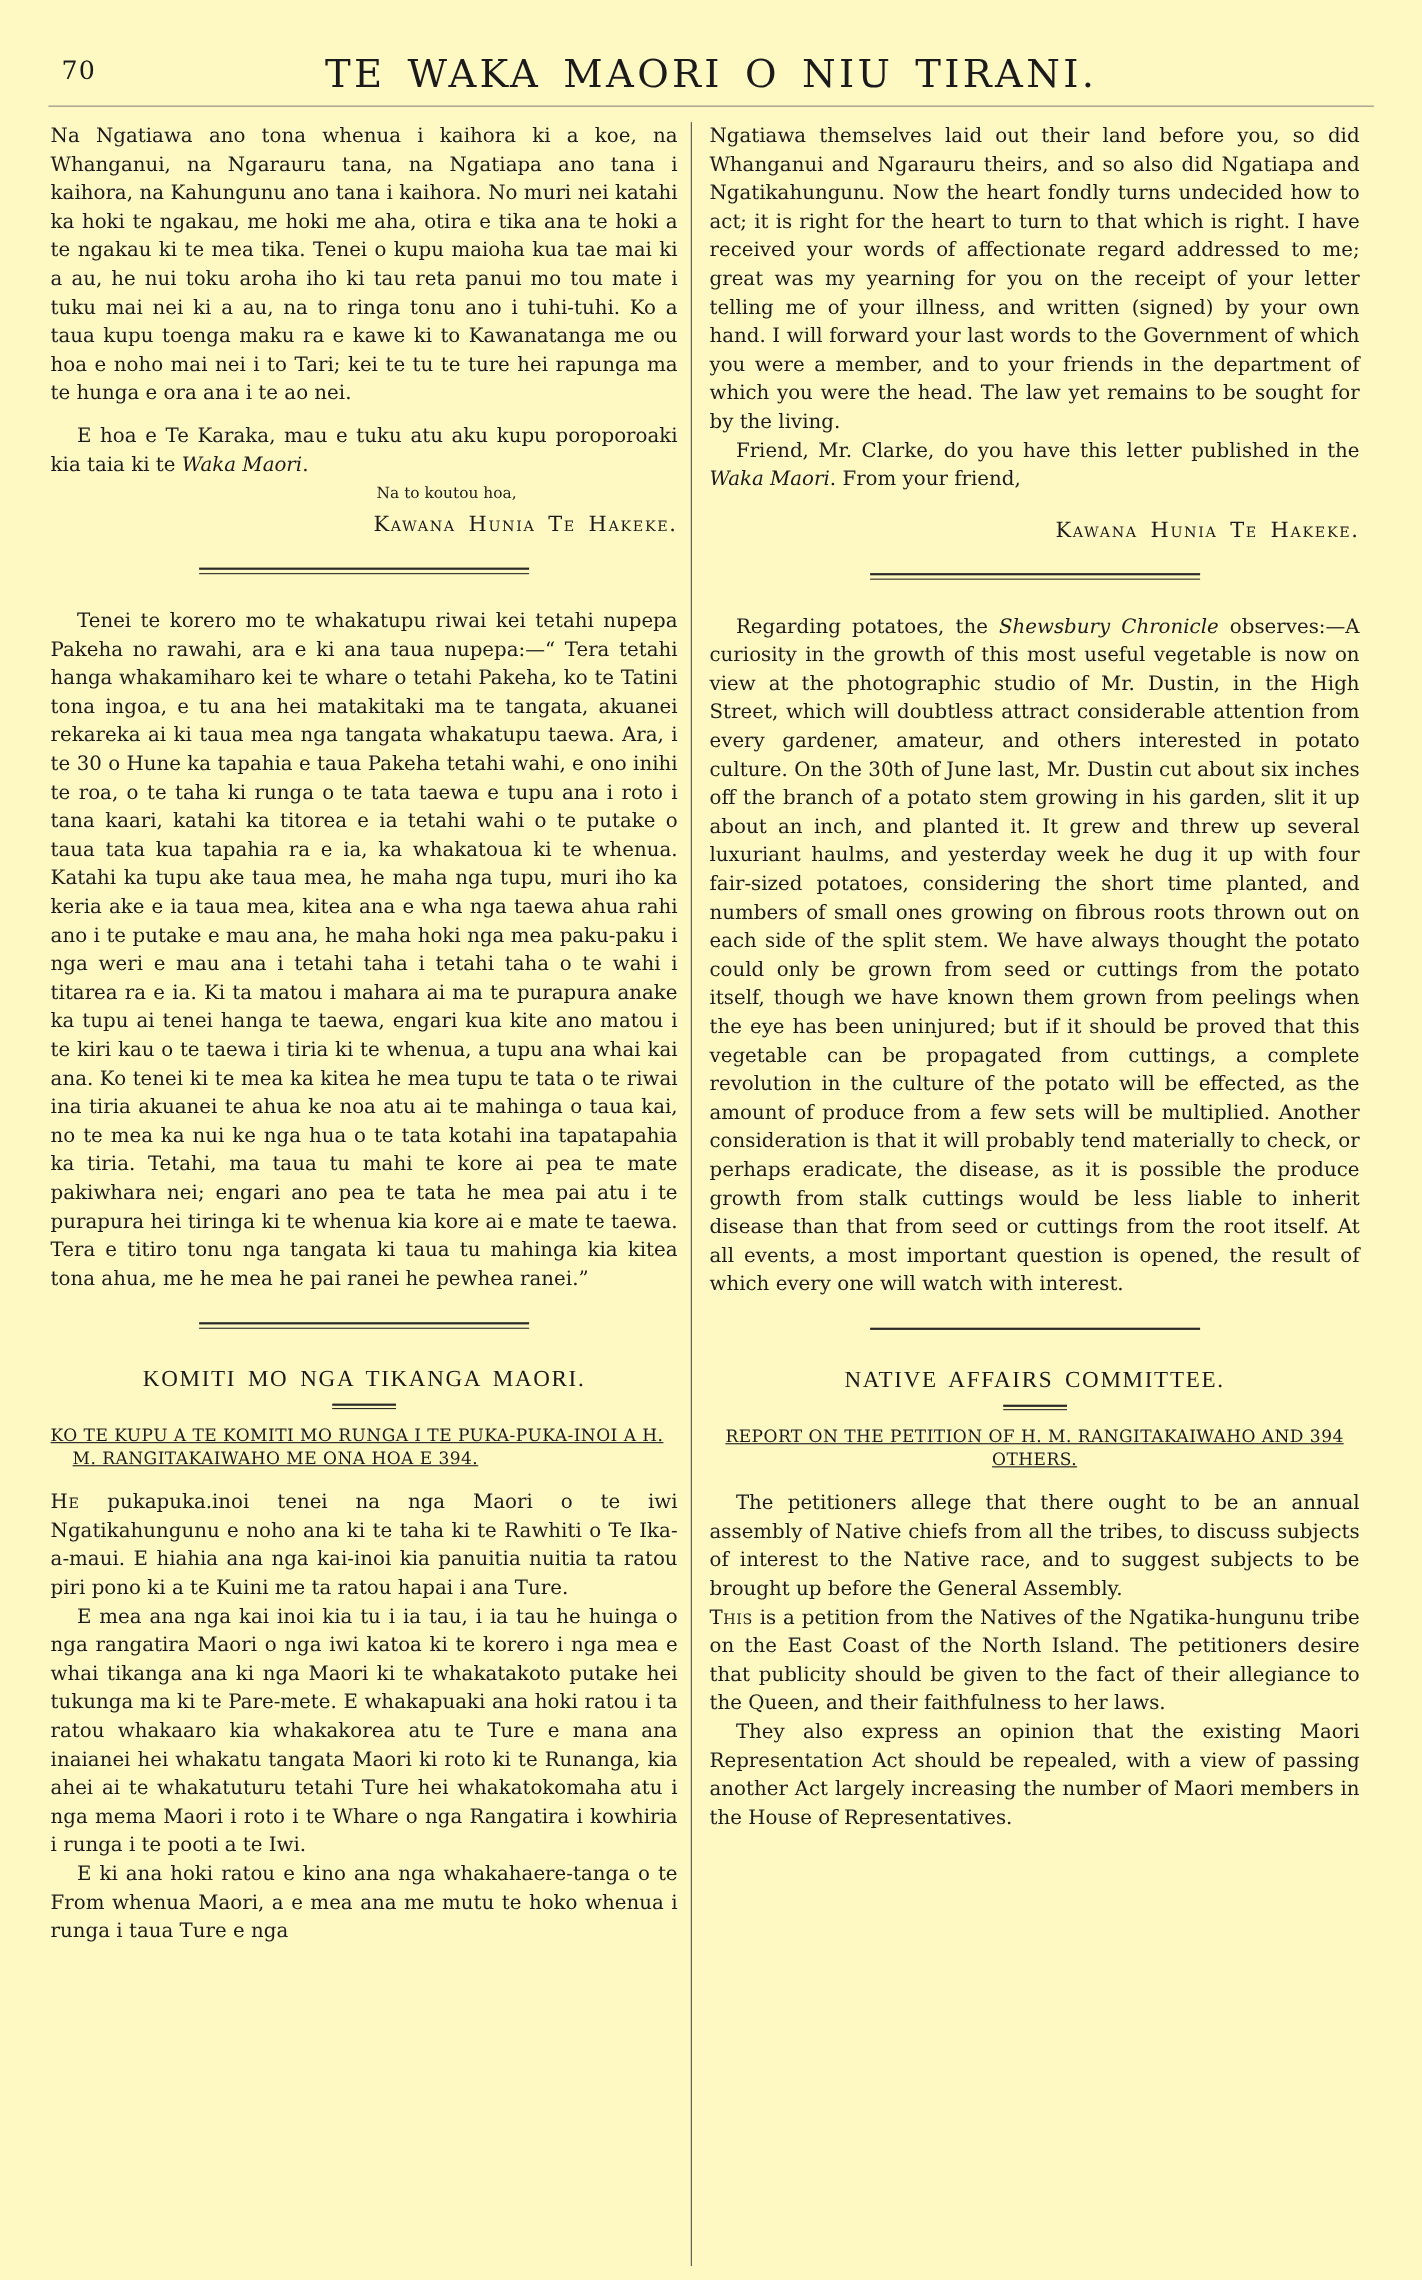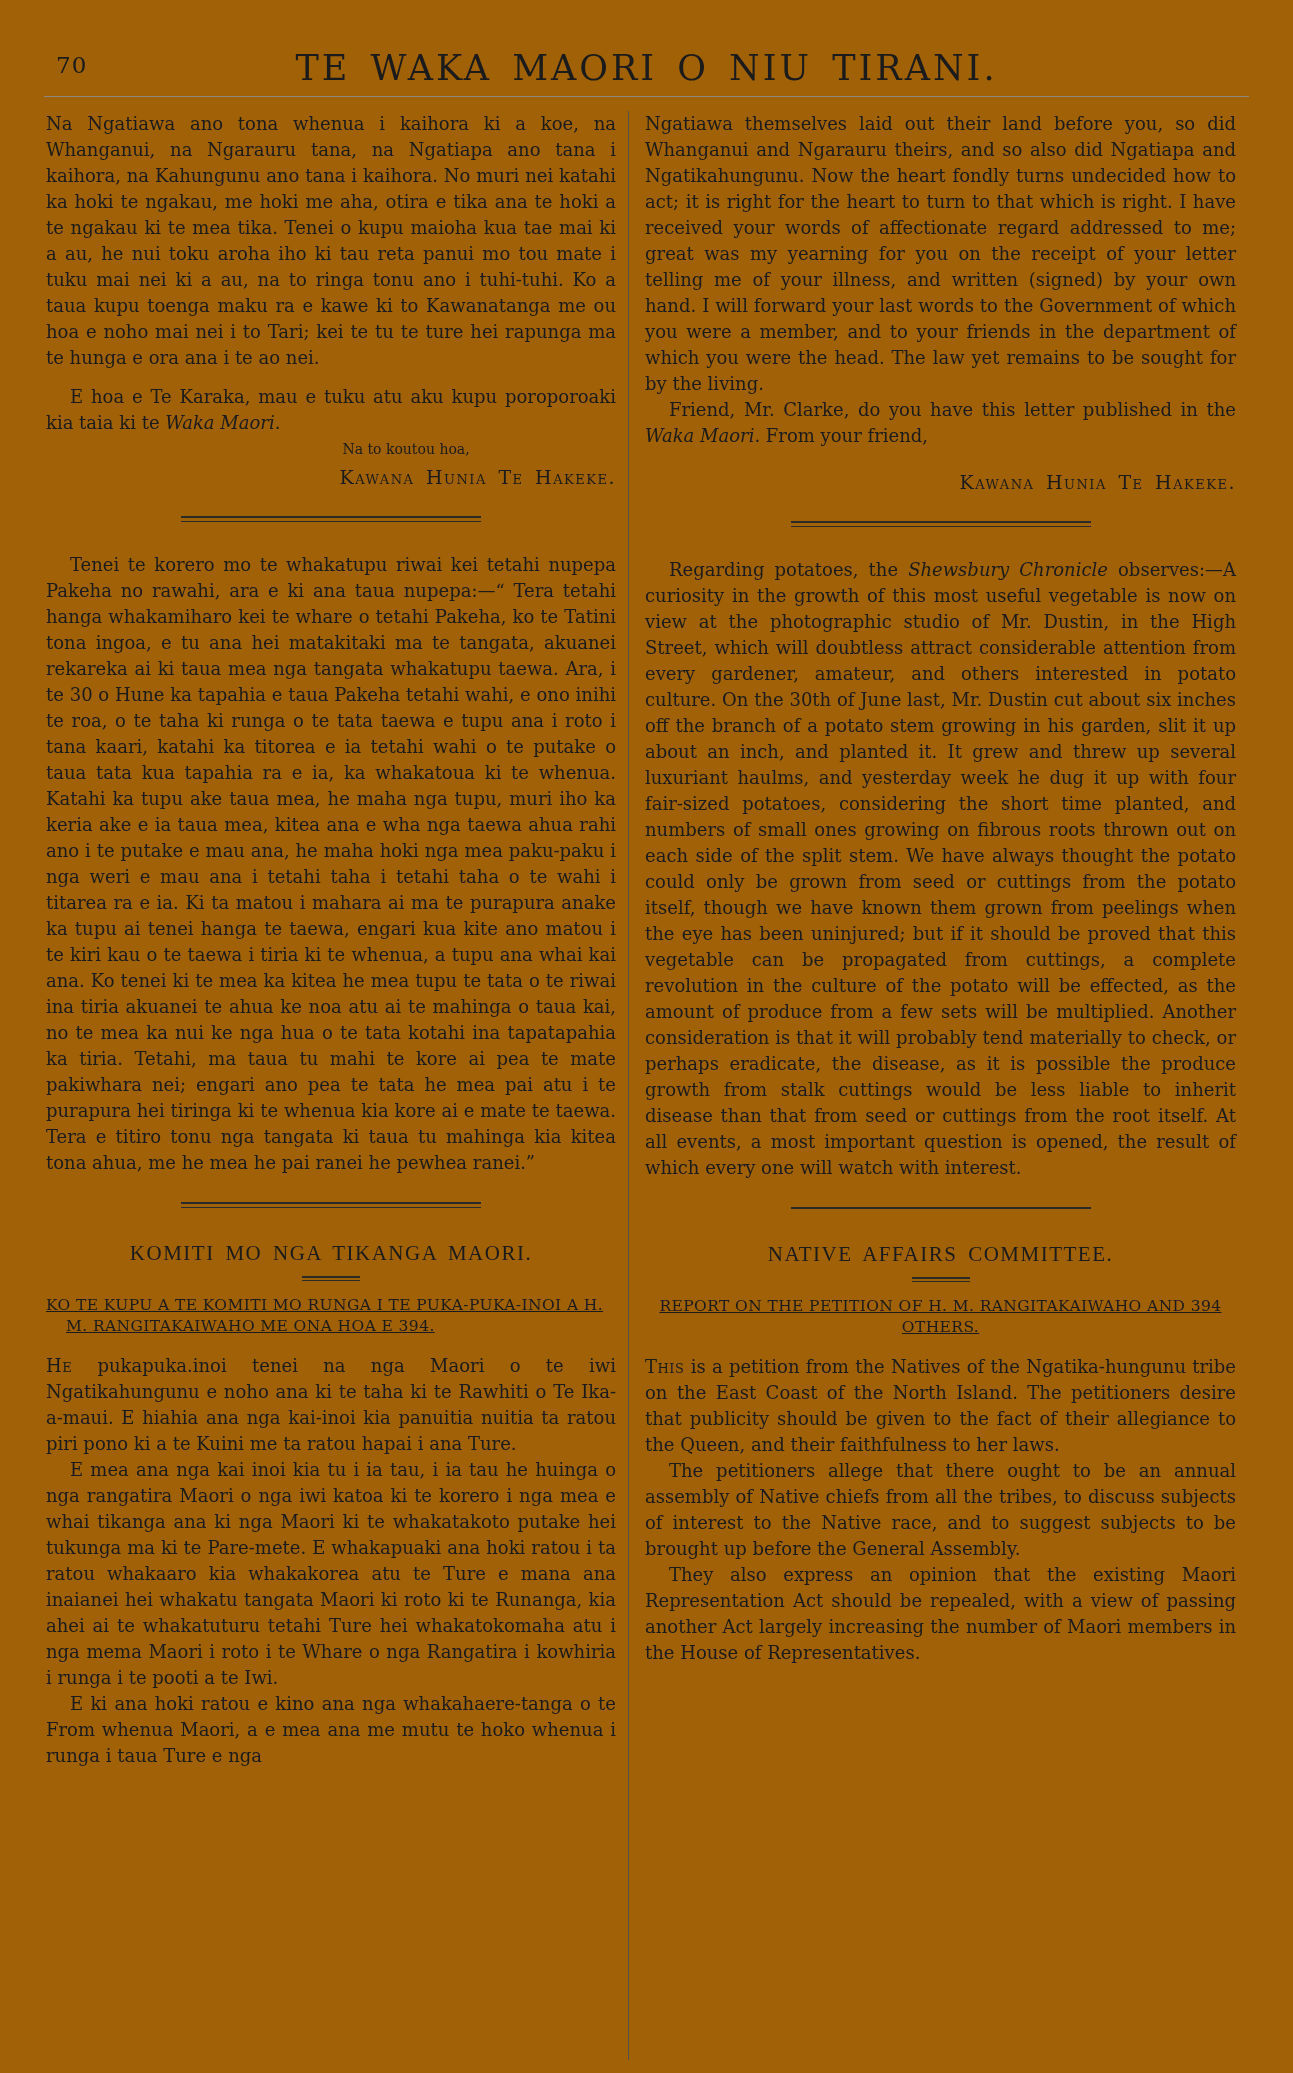--- a/index.html
+++ b/index.html
@@ -6,21 +6,21 @@
   body {
     background: #d8d6d0;
     font-family: "DejaVu Serif", "Liberation Serif", serif;
     color: #1b1b1b;
   }
   .page {
     position: relative;
     width: 1293px;
     height: 2073px;
     margin: 0 auto;
-    background: #a16207;
+    background: #fef9c3;
     overflow: hidden;
     box-sizing: border-box;
   }
   .page-header {
     position: relative;
     height: 96px;
   }
   .page-number {
     position: absolute;
     left: 56px;
@@ -184,23 +184,23 @@
 
       <p class="body-para indent"><span>Regarding potatoes, the </span><span class="it">Shewsbury Chronicle</span><span> observes:—A curiosity in the growth of this most useful vegetable is now on view at the photographic studio of Mr. Dustin, in the High Street, which will doubtless attract considerable attention from every gardener, amateur, and others interested in potato culture. On the 30th of June last, Mr. Dustin cut about six inches off the branch of a potato stem growing in his garden, slit it up about an inch, and planted it. It grew and threw up several luxuriant haulms, and yesterday week he dug it up with four fair-sized potatoes, considering the short time planted, and numbers of small ones growing on fibrous roots thrown out on each side of the split stem. We have always thought the potato could only be grown from seed or cuttings from the potato itself, though we have known them grown from peelings when the eye has been uninjured; but if it should be proved that this vegetable can be propagated from cuttings, a complete revolution in the culture of the potato will be effected, as the amount of produce from a few sets will be multiplied. Another consideration is that it will probably tend materially to check, or perhaps eradicate, the disease, as it is possible the produce growth from stalk cuttings would be less liable to inherit disease than that from seed or cuttings from the root itself. At all events, a most important question is opened, the result of which every one will watch with interest.</span></p>
 
       <div class="single-rule"></div>
 
       <h2 class="section-heading">NATIVE AFFAIRS COMMITTEE.</h2>
       <div class="heading-rule"></div>
 
       <p class="subheading subheading-center">REPORT ON THE PETITION OF H. M. RANGITA­KAIWAHO AND 394 OTHERS.</p>
 
+      <p class="body-para indent">The petitioners allege that there ought to be an annual assembly of Native chiefs from all the tribes, to discuss subjects of interest to the Native race, and to suggest subjects to be brought up before the General Assembly.</p>
+
       <p class="body-para"><span class="lead-caps">This</span><span> is a petition from the Natives of the Ngatika-hungunu tribe on the East Coast of the North Island. The petitioners desire that publicity should be given to the fact of their allegiance to the Queen, and their faithfulness to her laws.</span></p>
-
-      <p class="body-para indent">The petitioners allege that there ought to be an annual assembly of Native chiefs from all the tribes, to discuss subjects of interest to the Native race, and to suggest subjects to be brought up before the General Assembly.</p>
 
       <p class="body-para indent">They also express an opinion that the existing Maori Representation Act should be repealed, with a view of passing another Act largely increasing the number of Maori members in the House of Representatives.</p>
 
 
     </section>
 
   </div>
 </div>
 
 </body></html>

